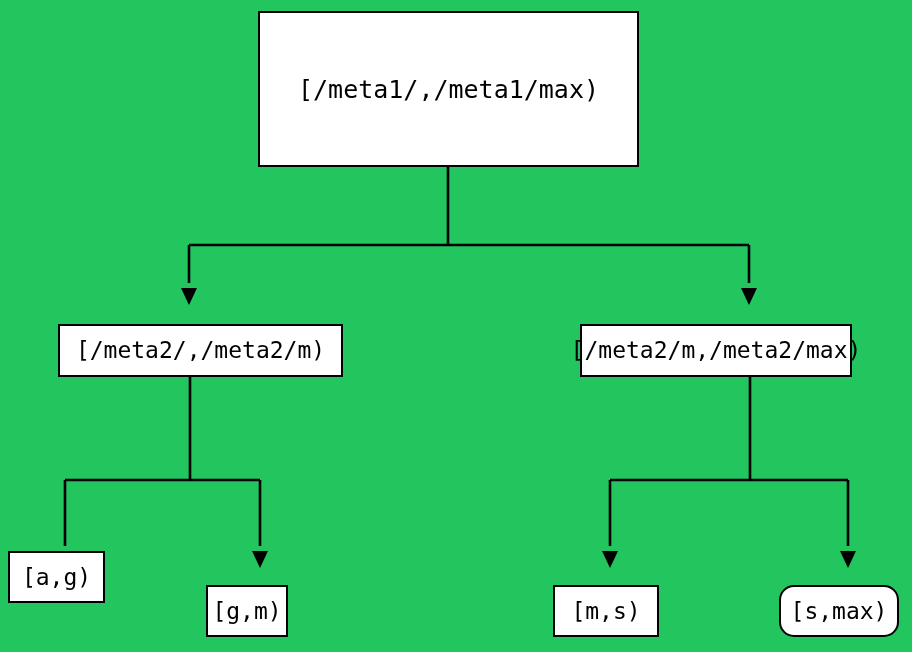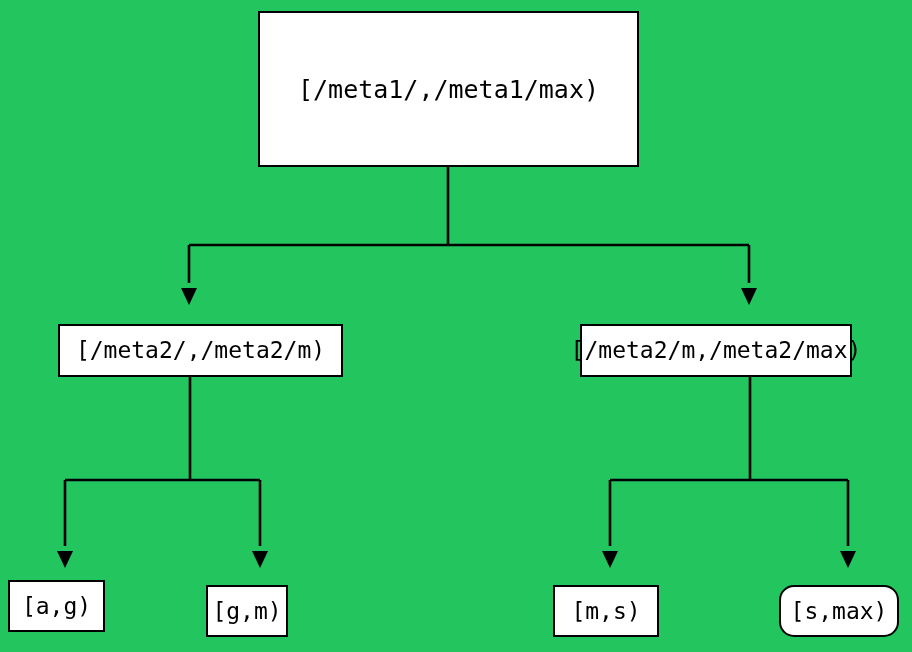--- a/index.html
+++ b/index.html
@@ -73,21 +73,21 @@
     <polygon points="602,551 618,551 610,568"></polygon>
     <polygon points="840,551 856,551 848,568"></polygon>
   </svg>
 
   <div class="node node-root" style="left:258px; top:11px; width:381px; height:156px;">[/meta1/,/meta1/max)</div>
 
   <div class="node node-mid" style="left:20px; top:324px; width:285px; height:53px;margin-left:38px;">[/meta2/,/meta2/m)</div>
 
   <div class="node node-mid" style="left:580px; top:324px; width:272px; height:53px;">[/meta2/m,/meta2/max)</div>
 
-  <div class="node node-leaf" style="left:8px; top:580px; width:97px; height:52px;text-align:right;">[a,g)</div>
+  <div class="node node-leaf" style="left:8px; top:551px; width:97px; height:52px;text-align:right;">[a,g)</div>
 
   <div class="node node-leaf" style="left:206px; top:585px; width:82px; height:52px;">[g,m)</div>
 
   <div class="node node-leaf" style="left:553px; top:585px; width:106px; height:52px;">[m,s)</div>
 
   <div class="node node-leaf" style="left:779px; top:585px; width:120px; height:52px;border-radius:15px;">[s,max)</div>
 
 </div>
 
 </body></html>

